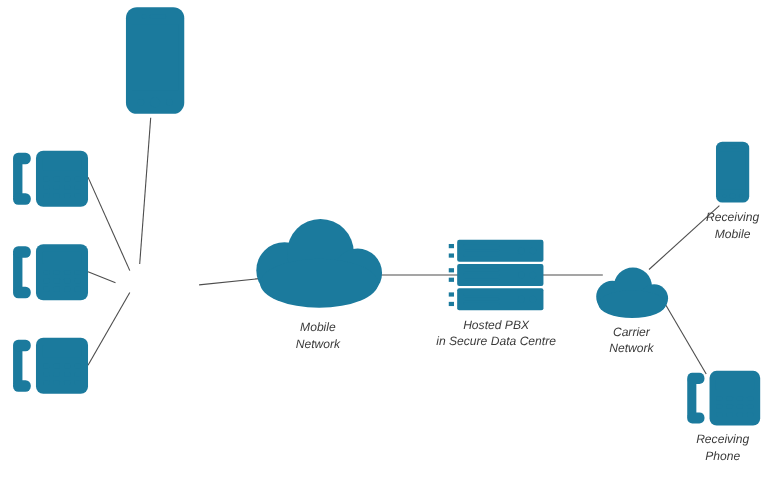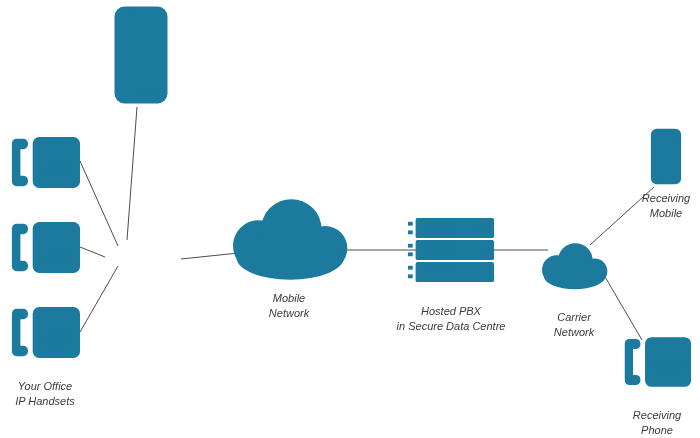--- a/index.html
+++ b/index.html
@@ -36,21 +36,21 @@
     font-size: 11px;
     line-height: 1.35;
     color: var(--label, #3b3b3b);
     text-align: center;
     white-space: pre-line;
     font-style: italic;
   }
   .defs-holder { position: absolute; width: 0; height: 0; overflow: hidden; }
   .gap-b { margin-bottom: 32px; }
   .mt6 { margin-top: 6px; }
-  .mt8 { margin-top: 20px; }
+  .mt8 { margin-top: 5px; }
   .mt10 { margin-top: 10px; }
 </style>
 </head>
 <body>
 
 <svg class="defs-holder" aria-hidden="true">
   <defs>
     <symbol id="sym-deskphone" viewBox="0 0 76 56">
       <rect x="3" y="7" width="9" height="42" rx="4"></rect>
       <rect x="3" y="3" width="17" height="11" rx="5"></rect>
@@ -134,22 +134,20 @@
   <div class="node" style="left:2px; top:136px; width:86px;">
     <svg class="icon gap-b" width="72" height="53">
         <use href="#sym-deskphone"></use>
       </svg>
     <svg class="icon gap-b" width="72" height="53">
         <use href="#sym-deskphone"></use>
       </svg>
     <svg class="icon" width="72" height="53">
         <use href="#sym-deskphone"></use>
       </svg>
-    <div class="label mt8">Your Office
-IP Handsets</div>
   </div>
 
 
   <div class="node" style="left:217px; top:192px; width:144px;">
     <svg class="icon" width="140" height="89">
         <use href="#sym-cloud"></use>
       </svg>
     <div class="label mt10">Mobile
 Network</div>
   </div>

